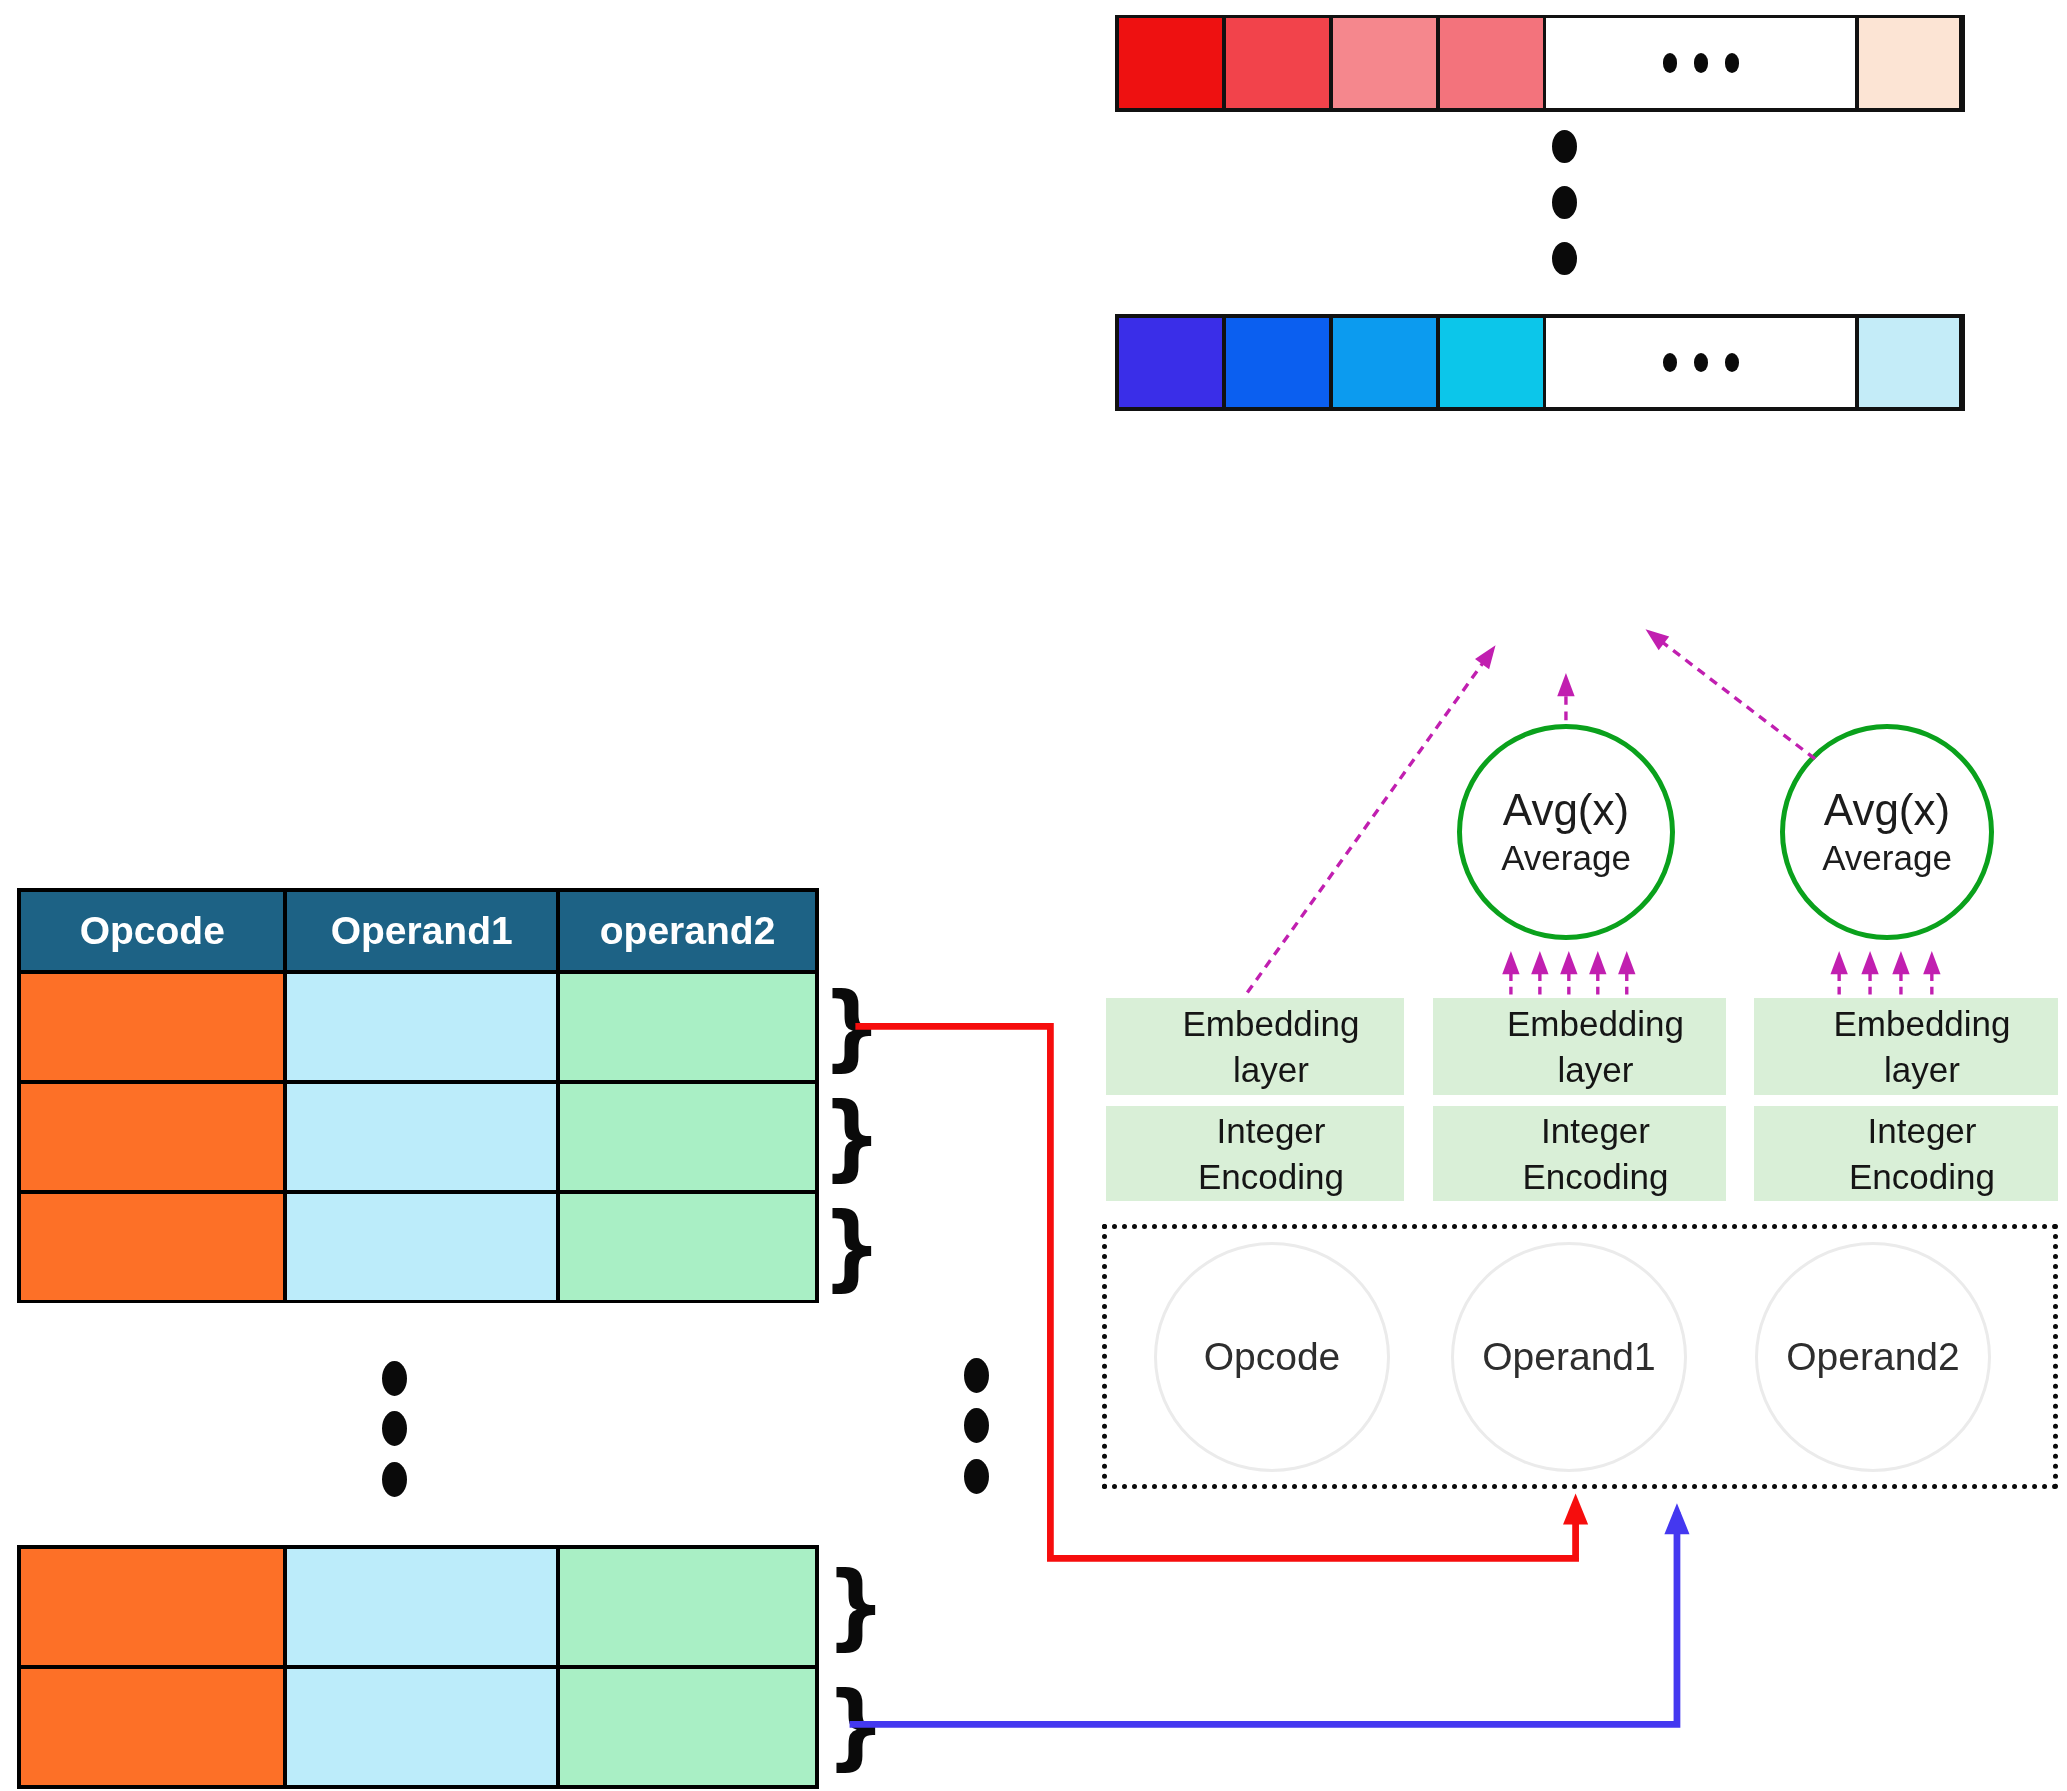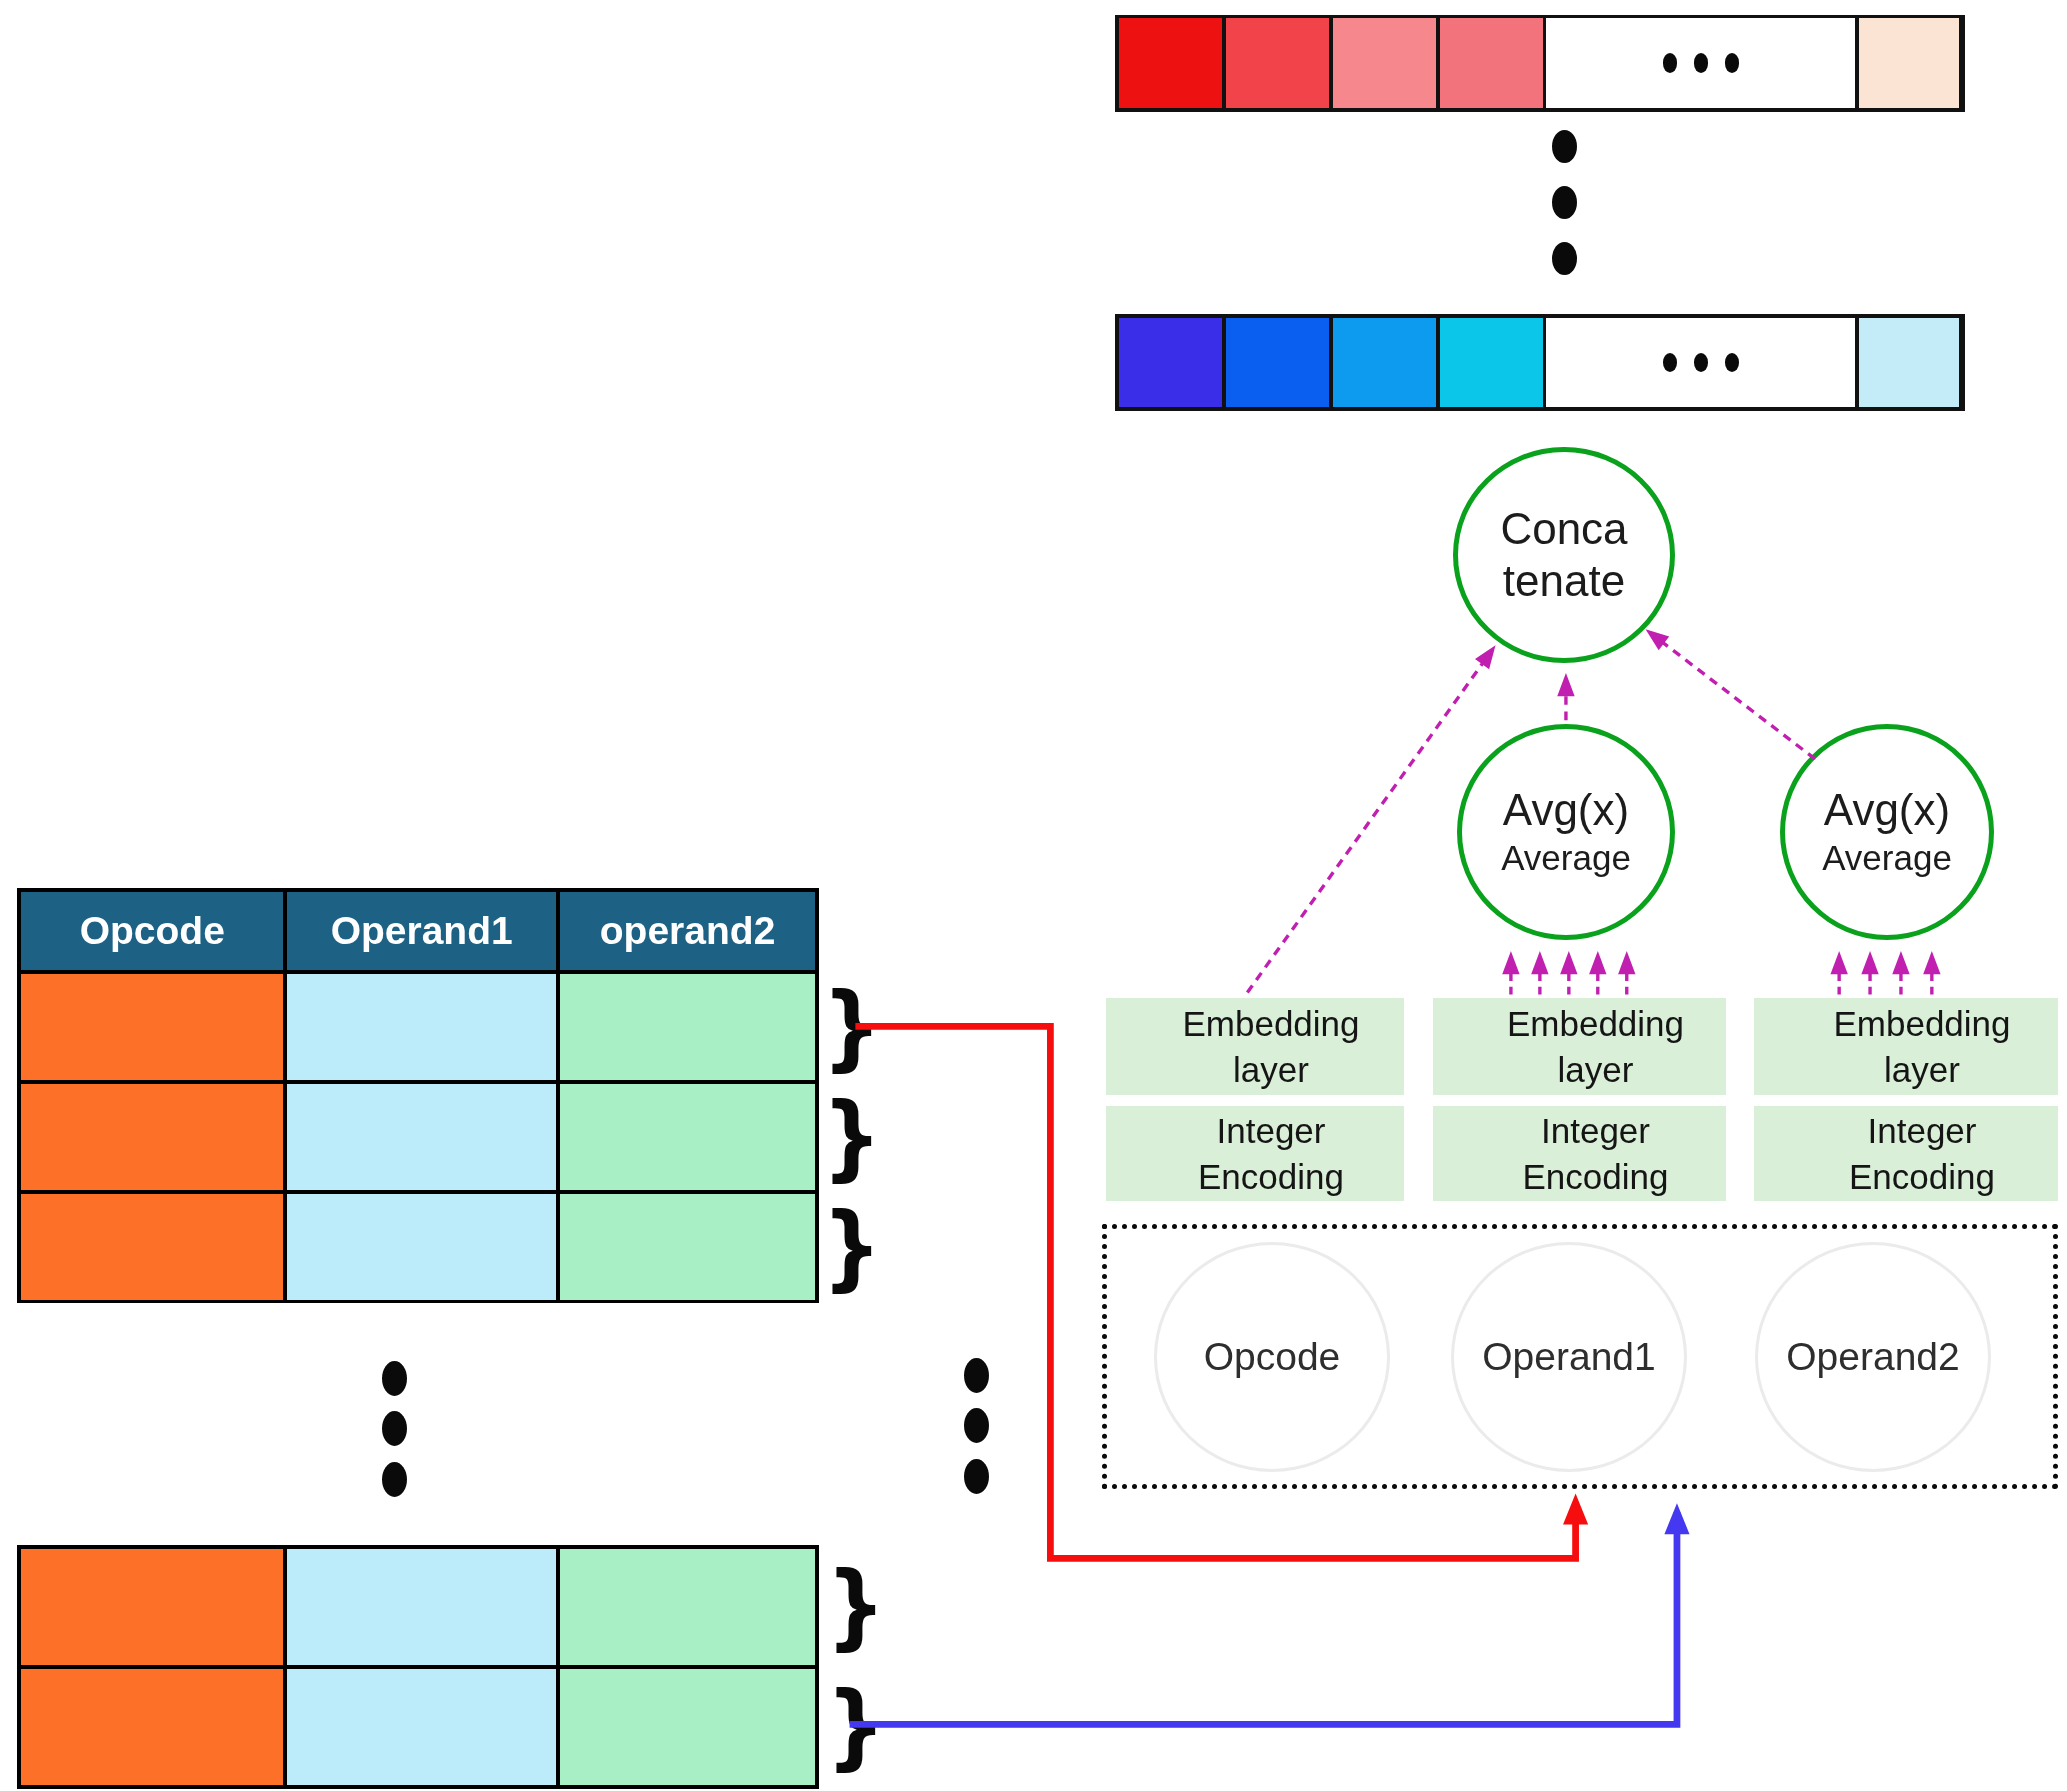--- a/index.html
+++ b/index.html
@@ -88,24 +88,20 @@
     <div class="vcell vc-wide">
       <span class="hdots">
         <i class="hdot"></i>
           <i class="hdot"></i>
           <i class="hdot"></i>
       </span>
     </div>
     <div class="vcell vc-tail" style="background-color: rgb(196, 236, 248);"></div>
   </div>
 
-  <div class="node" style="left:1453px;top:447px;width:222px;height:216px;">
-    <span class="big">Conca</span>
-    <span class="big">tenate</span>
-  </div>
 
   <div class="node" style="left:1457px;top:724px;width:218px;height:216px;">
     <span class="big">Avg(x)</span>
     <span class="sub">Average</span>
   </div>
   <div class="node" style="left:1780px;top:724px;width:214px;height:216px;">
     <span class="big">Avg(x)</span>
     <span class="sub">Average</span>
   </div>
 

